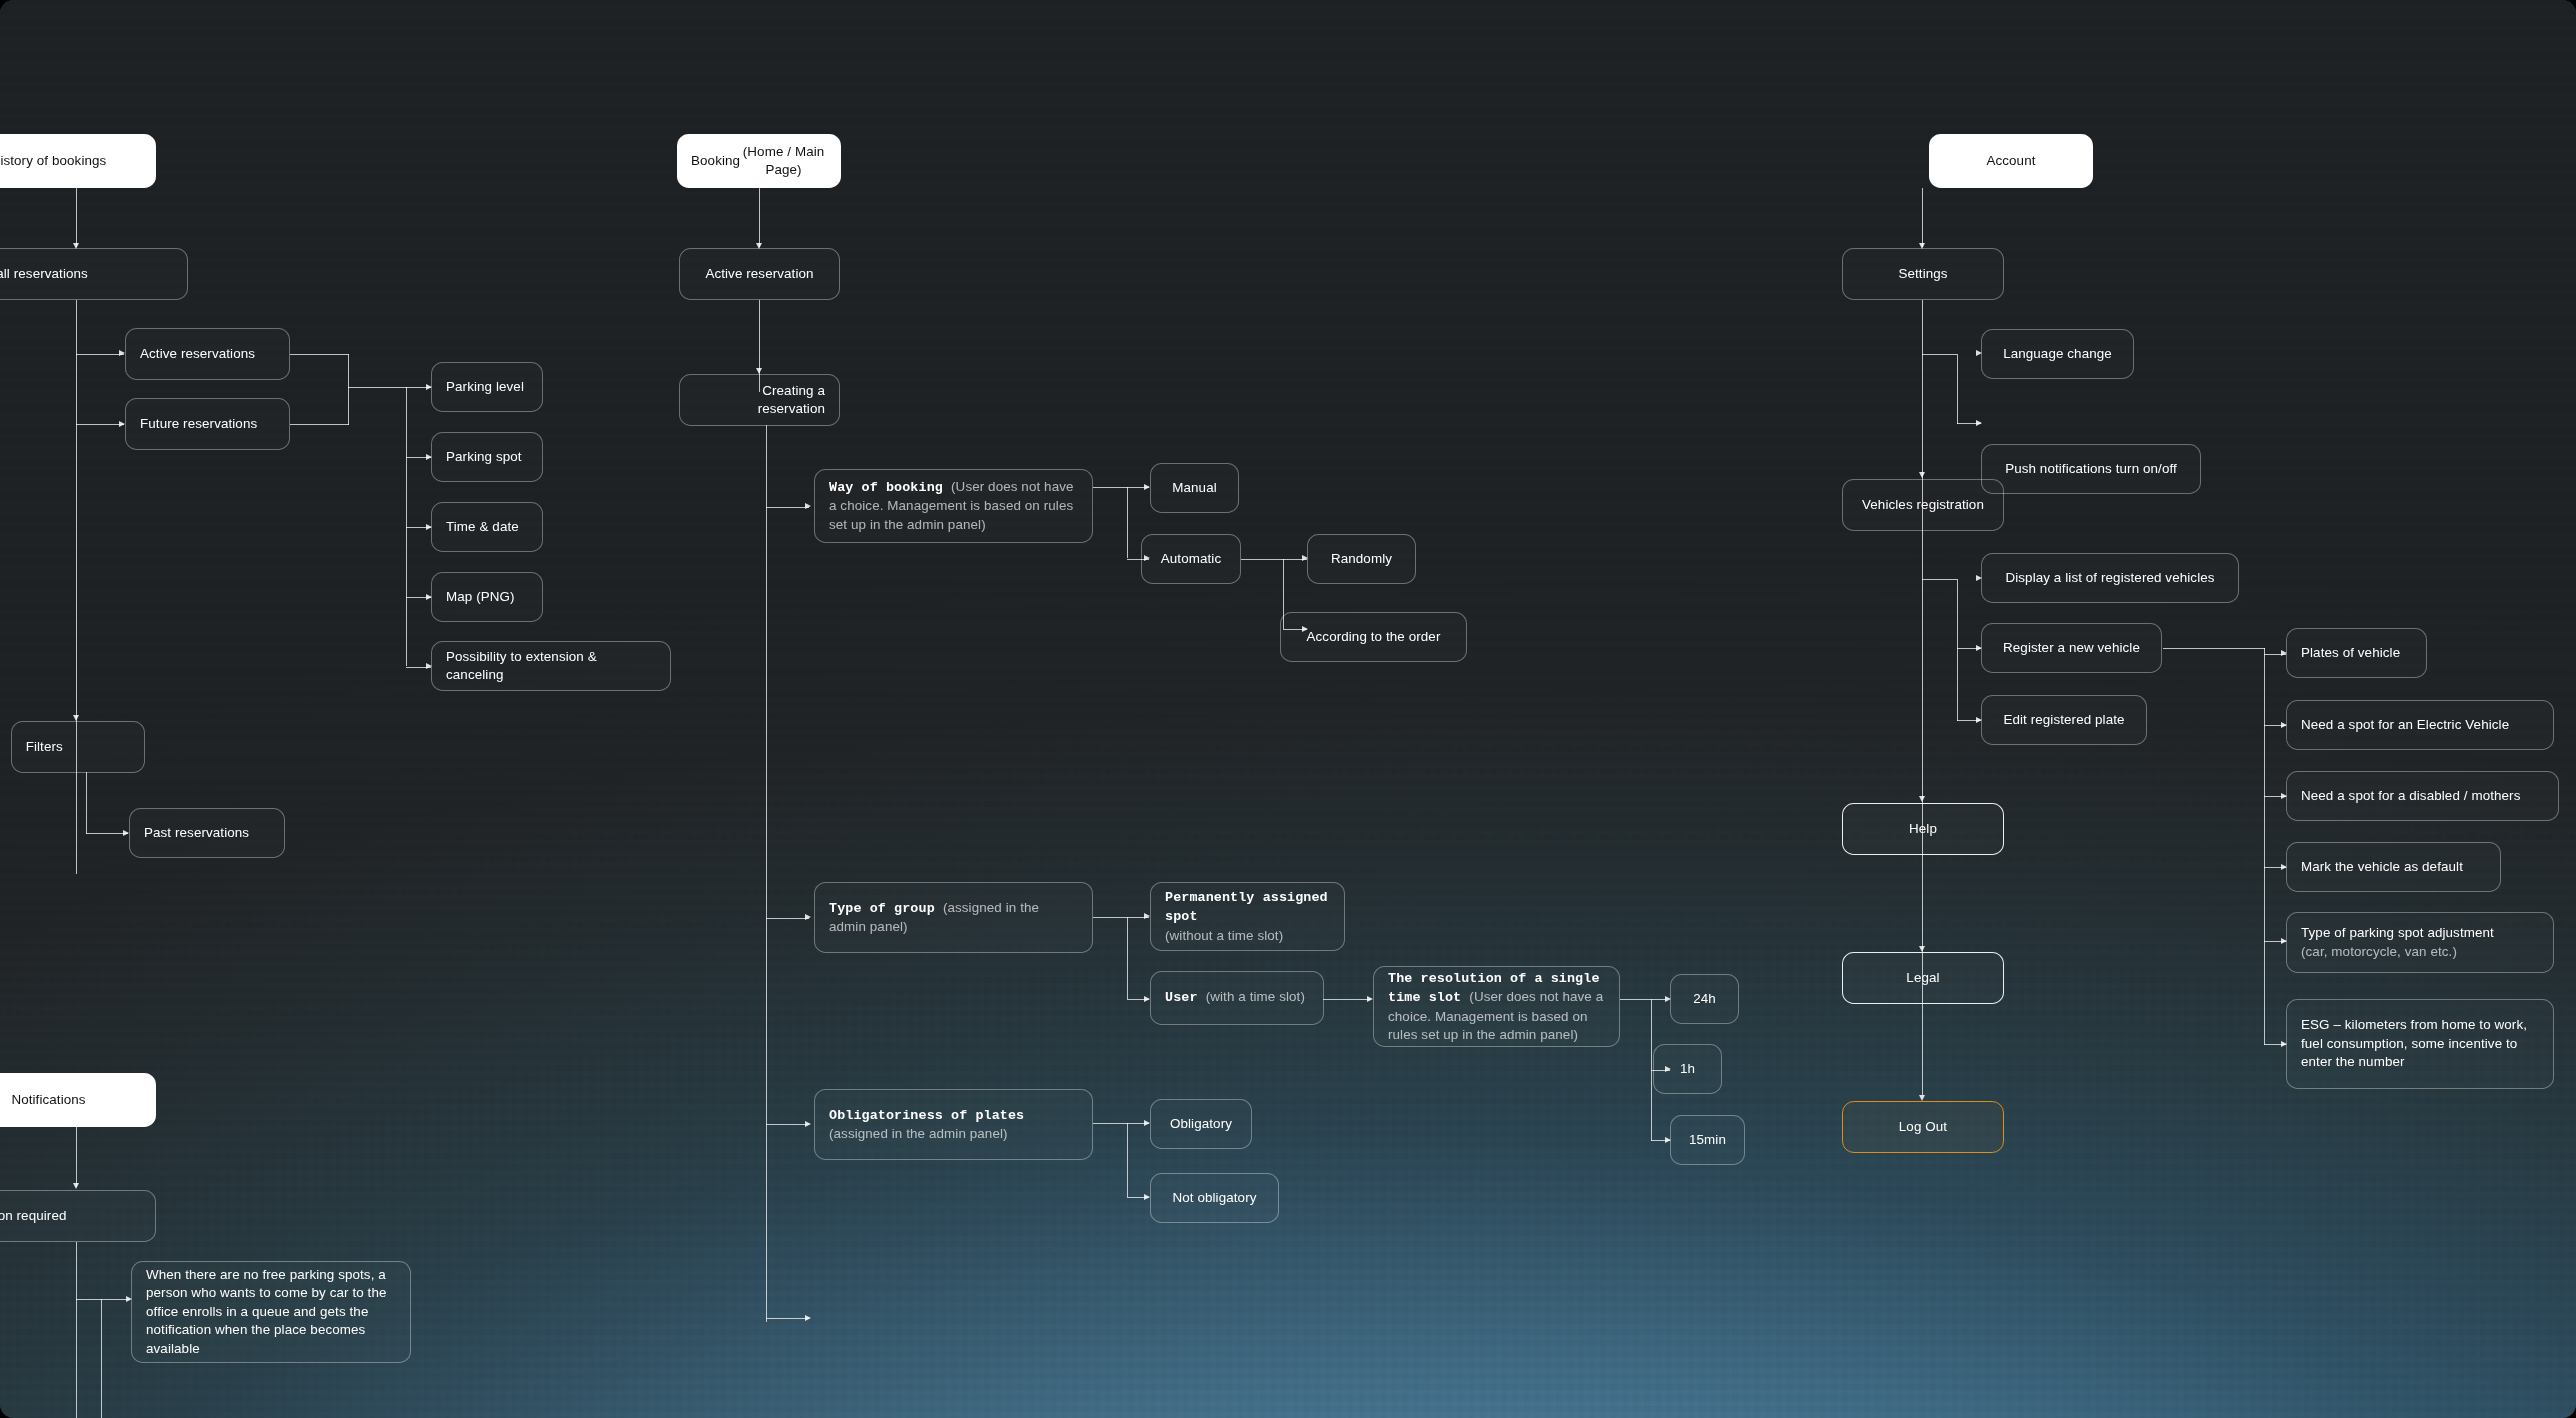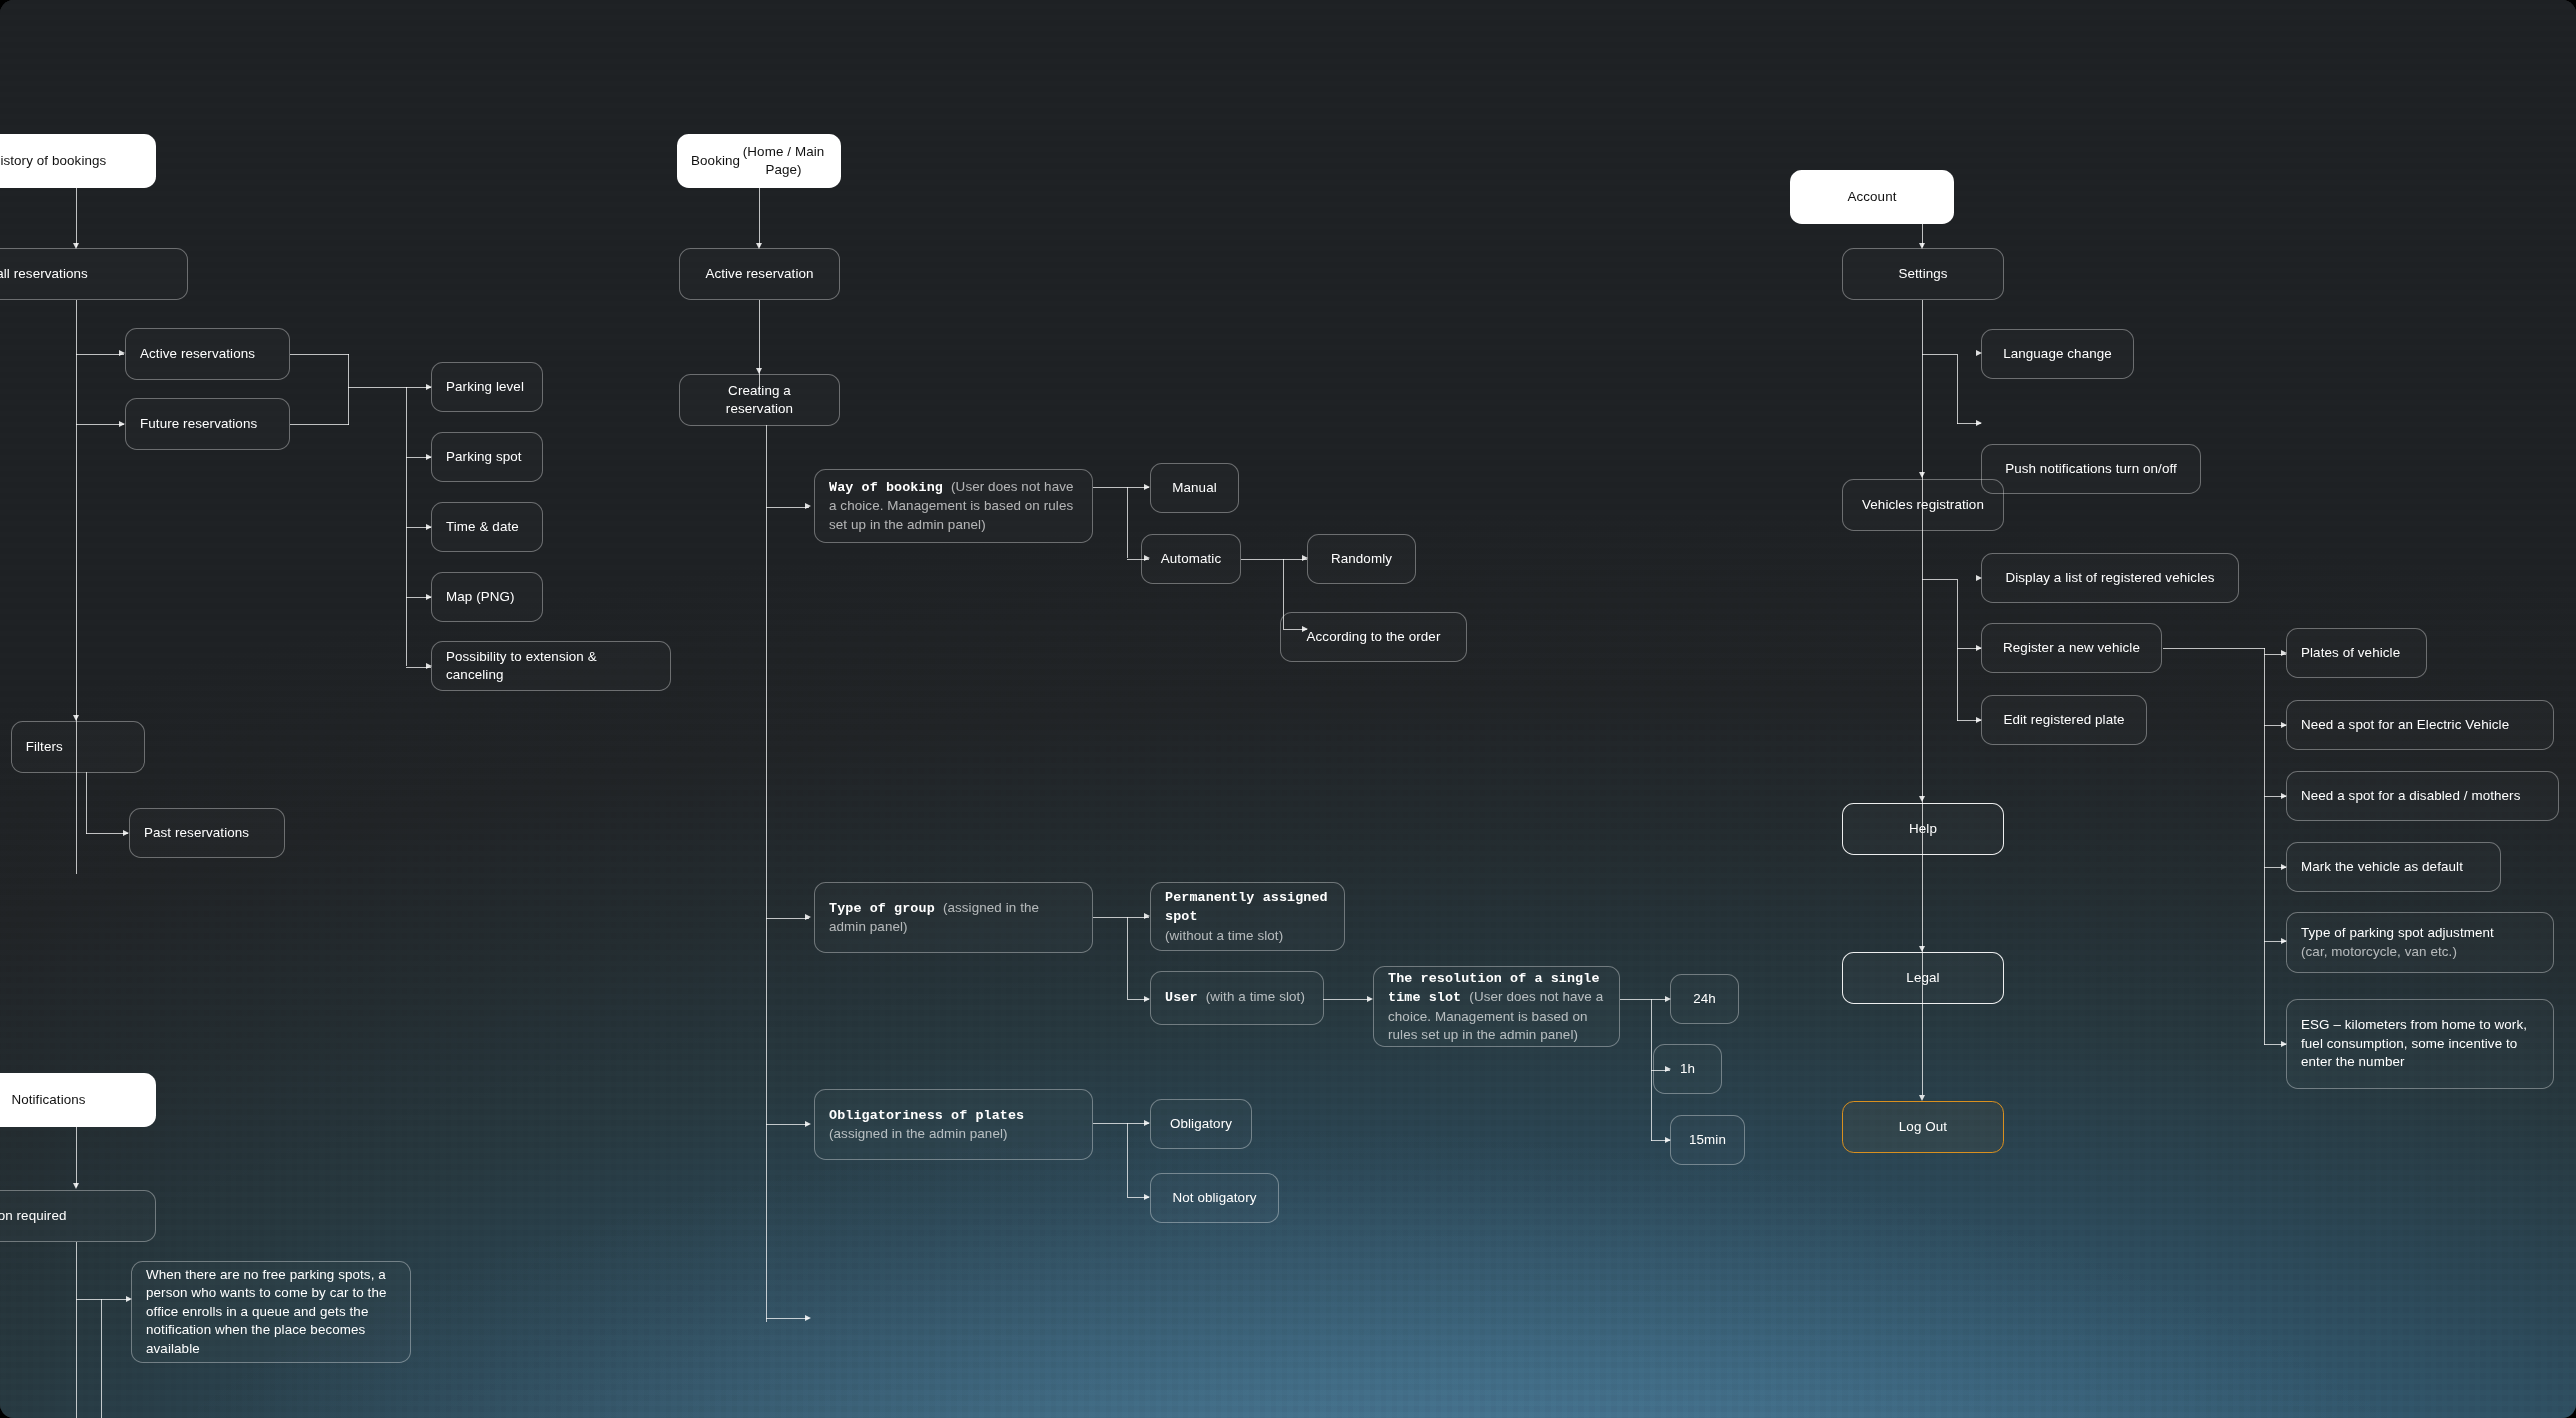--- a/index.html
+++ b/index.html
@@ -24,21 +24,21 @@
        repeating-linear-gradient(90deg,rgba(255,255,255,.045) 0 0.5px,rgba(0,0,0,.045) 0.5px 1.1px);}
 
   
   .node{position:absolute;box-sizing:border-box;display:flex;align-items:center;
         border-radius:11.8px;color:#fff;font-size:13.4px;line-height:1.38;
         padding:0 14px;letter-spacing:0.1px;}
   .node.ghost{border:1.1px solid rgba(255,255,255,.34);background:rgba(255,255,255,.015);}
   .node.solid{border:1.1px solid rgba(255,255,255,.92);background:rgba(255,255,255,.02);}
   .node.filled{background:#fff;color:#111;border:none;justify-content:center;text-align:center;}
   .node.accent{border:1.6px solid #d9901f;background:rgba(217,144,31,.05);justify-content:center;}
-  .node.center{justify-content:center;text-align:center;}
+  .node.center{justify-content:center;text-align:right;}
   .node .t{display:block;}
   .node .dim{color:rgba(255,255,255,.66);}
   .node .bold{font-weight:700;font-family:Liberation Mono, monospace;}
 
   
   .ln{position:absolute;background:rgba(255,255,255,.72);}
   .ln.h{height:1.1px;}
   .ln.v{width:1.1px;}
   .ah{position:absolute;width:0;height:0;}
   .ah.r{border-top:3.8px solid transparent;border-bottom:3.8px solid transparent;
@@ -258,21 +258,21 @@
   <div class="node ghost center" style="left:1150px;top:1099px;width:102px;height:50px;">
     <span class="t">Obligatory</span>
   </div>
   <div class="node ghost center" style="left:1150px;top:1173px;width:129px;height:50px;">
     <span class="t">Not obligatory</span>
   </div>
 
   <div class="ln h" style="left:766px;top:1318px;width:43px;"></div>
   <div class="ah r" style="left:805px;top:1315px;"></div>
 
-  <div class="node filled" style="left:1790px;top:134px;width:164px;height:54px;margin-top:36px;">
+  <div class="node filled" style="left:1929px;top:134px;width:164px;height:54px;">
     <span class="t">Account</span>
   </div>
   <div class="ln v" style="left:1922px;top:188px;height:59px;"></div>
   <div class="ah d" style="left:1919px;top:243px;"></div>
 
   <div class="node ghost center" style="left:1842px;top:248px;width:162px;height:52px;">
     <span class="t">Settings</span>
   </div>
 
   <div class="ln v" style="left:1922px;top:300px;height:795px;"></div>

